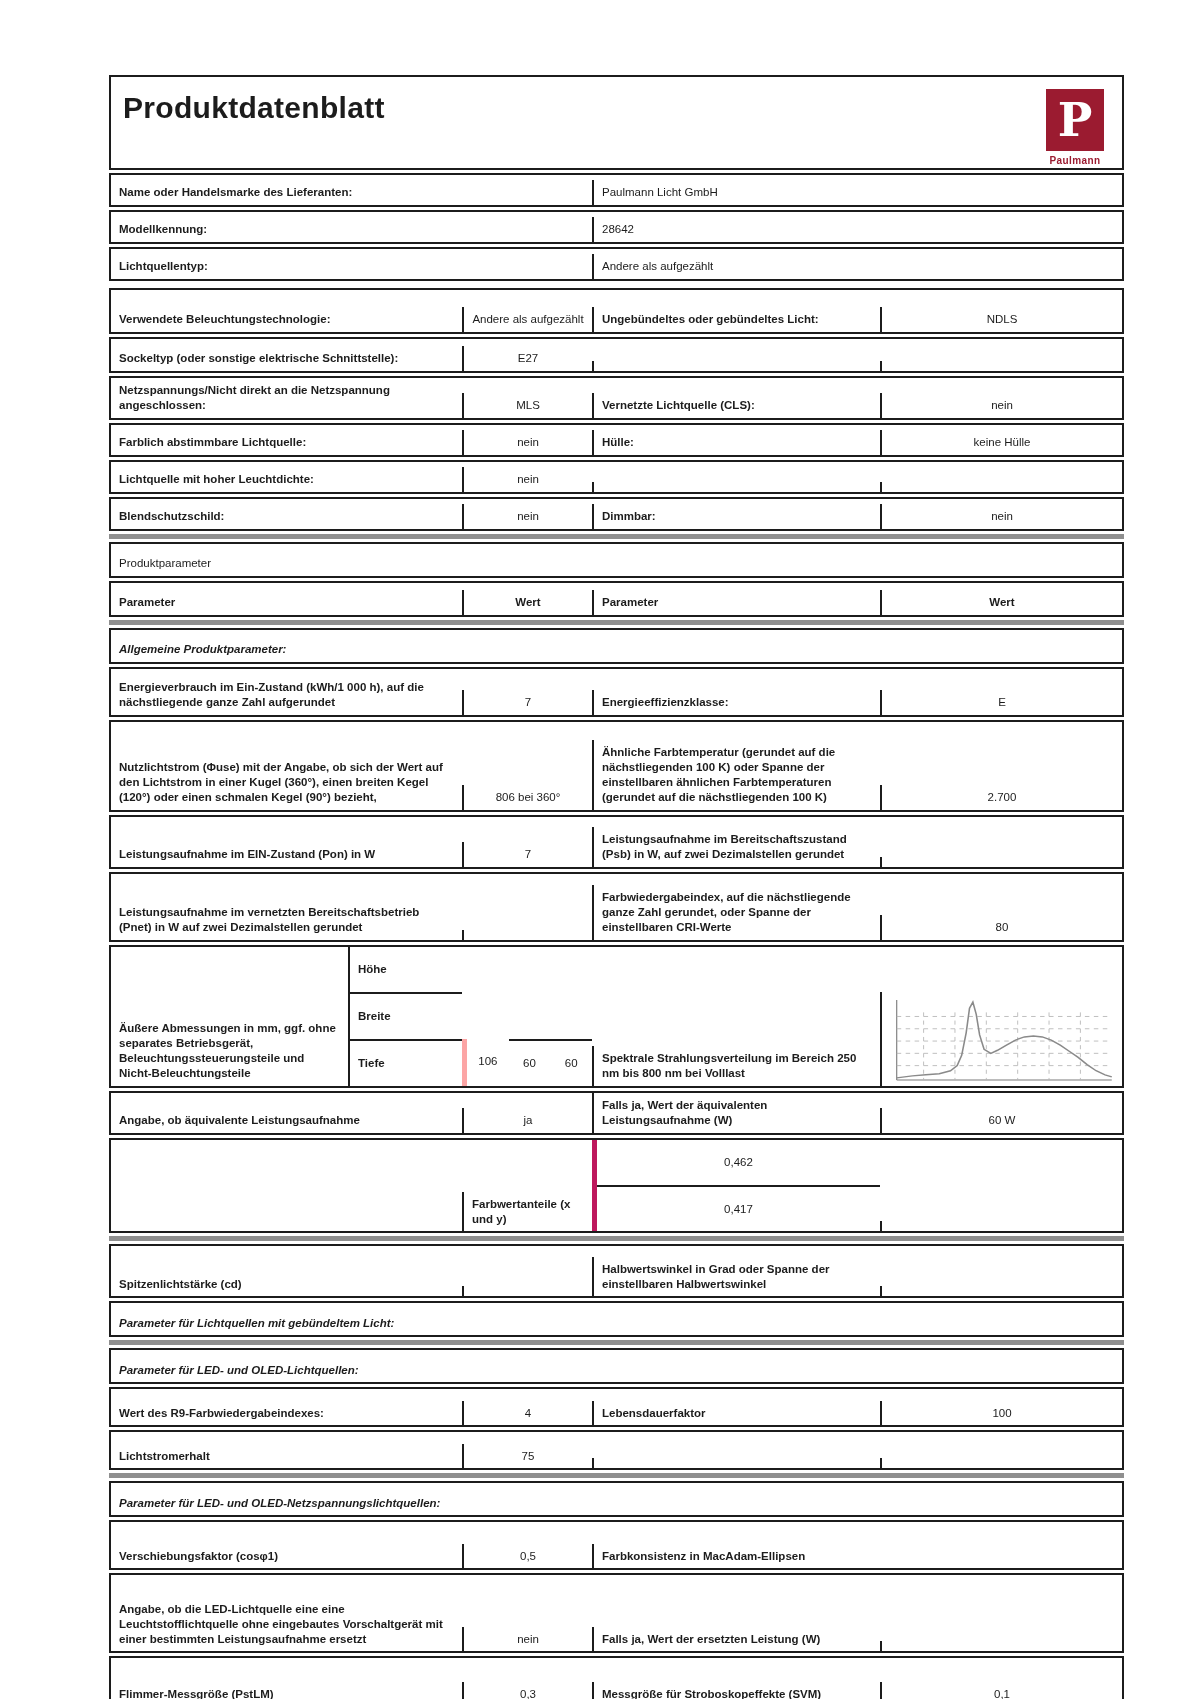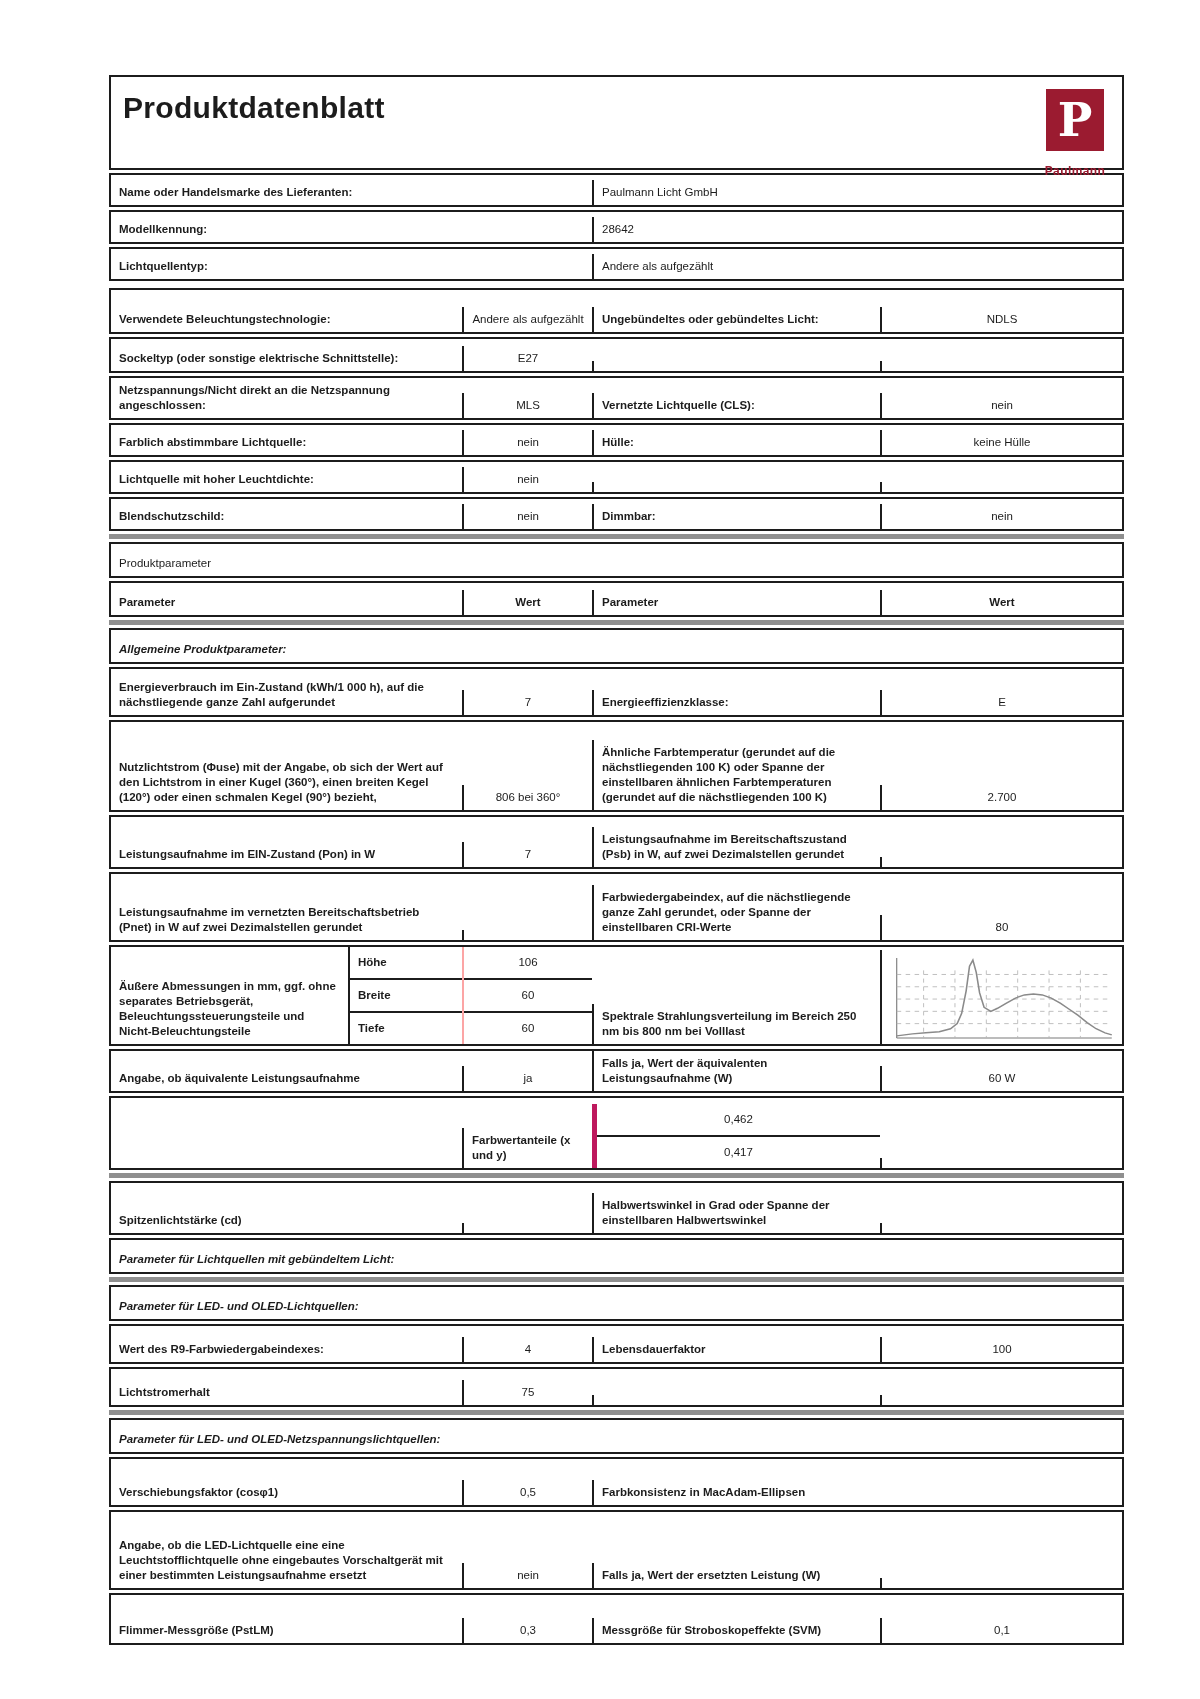--- a/index.html
+++ b/index.html
@@ -15,25 +15,25 @@
   .c3{width:288px;border-left:2px solid #1c1c1c}
   .c4{flex:1;border-left:2px solid #1c1c1c}
   .cl{width:481px}
   .cr{flex:1;border-left:2px solid #1c1c1c}
   .graybar{height:5px;background:#8f8f8f;margin:0 0 3px 0}
   .section .cell{font-style:italic;font-weight:bold}
   .titlebox{border:2px solid #1c1c1c;margin-bottom:3px;position:relative;height:95px;background:#fff}
   h1{font-size:30px;font-weight:bold;padding:14px 0 0 12px;letter-spacing:.3px}
   .logo{position:absolute;top:12px;right:16px;width:62px;text-align:center}
   .logo-square{width:58px;height:62px;margin:0 auto;background:#9b1b30;color:#fff;font-family:"DejaVu Serif",serif;font-weight:bold;font-size:46px;display:flex;align-items:center;justify-content:center}
-  .logo-brand{color:#9b1b30;font-size:12px;font-weight:bold;margin-top:13px;letter-spacing:.4px}
+  .logo-brand{color:#9b1b30;font-size:10px;font-weight:bold;margin-top:4px;letter-spacing:.4px}
   .cdesc{width:237px}
   .dimnames{width:114px;border-left:2px solid #1c1c1c;display:flex;flex-direction:column}
-  .dimvals{width:130px;border-left:2px solid #fca5a5;display:flex;flex-direction:column}
-  .subcell{flex:1;padding:8px 8px;font-size:11.5px;line-height:1.3}
+  .dimvals{width:130px;border-left:5px solid #fca5a5;display:flex;flex-direction:row}
+  .subcell{flex:1;padding:15px 8px;font-size:11.5px;line-height:1.3}
   .subcell + .subcell{border-top:2px solid #1c1c1c}
   .stack3{width:288px;border-left:5px solid #be185d;display:flex;flex-direction:column}
   .stack3 .subcell{text-align:center}
   .chartcell{flex:1;border-left:2px solid #1c1c1c;padding:4px 8px;display:flex;align-items:center;justify-content:center}
   svg.spec{width:100%;height:86px;display:block}
   .gap6{height:4px}
 </style>
 </head>
 <body>
 

